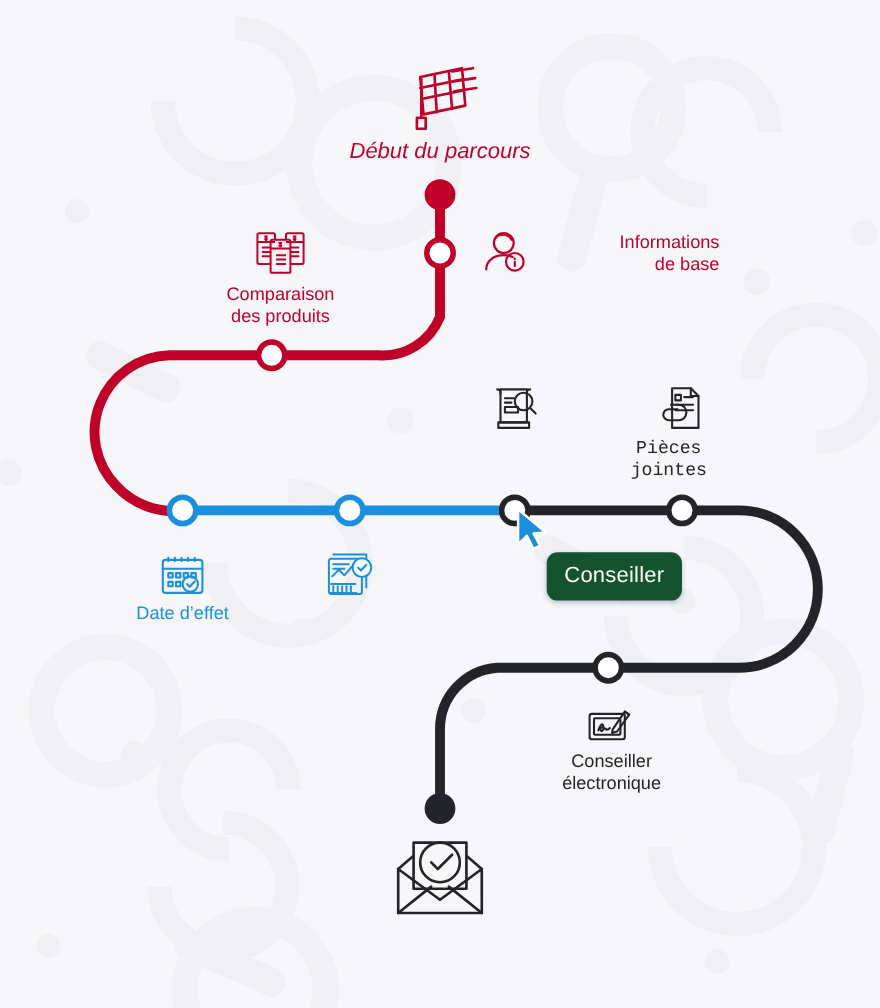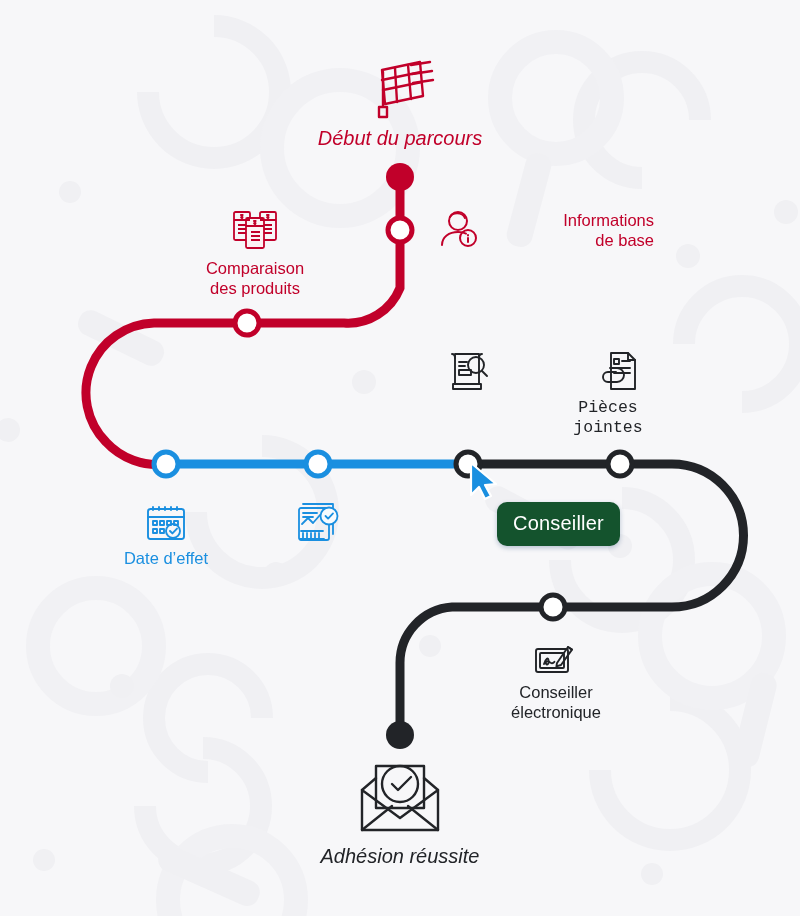--- a/index.html
+++ b/index.html
@@ -195,21 +195,20 @@
   <div class="lbl red big" style="left:250px;top:126px;width:300px;">Début du parcours</div>
   <div class="lbl red mid" style="left:464px;top:210px;width:190px;text-align:right;">Informations
 de base</div>
   <div class="lbl blue mid" style="left:86px;top:548px;width:160px;">Date d’effet</div>
   <div class="lbl red mid" style="left:155px;top:258px;width:200px;">Comparaison
 des produits</div>
   <div class="lbl dark mid" style="left:548px;top:398px;width:120px;font-family:Liberation Mono, monospace;">Pièces
 jointes</div>
   <div class="lbl dark mid" style="left:476px;top:682px;width:160px;">Conseiller
 électronique</div>
-  <div class="lbl dark big" style="left:250px;top:844px;width:300px;">Adhésion réussite</div>
 
   <div class="tip" style="left:497px;top:502px;">Conseiller</div>
 
   <svg class="icon" style="left:468px;top:461px;" width="36" height="42" viewBox="0 0 36 42">
     <path d="M3,2 L3,34 L11,26 L17,38 L23,35 L17,24 L28,23 Z" fill="#1a8fe0" stroke="#ffffff" stroke-width="2.2" stroke-linejoin="round"></path>
   </svg>
 
 </div>
 
 </body></html>

